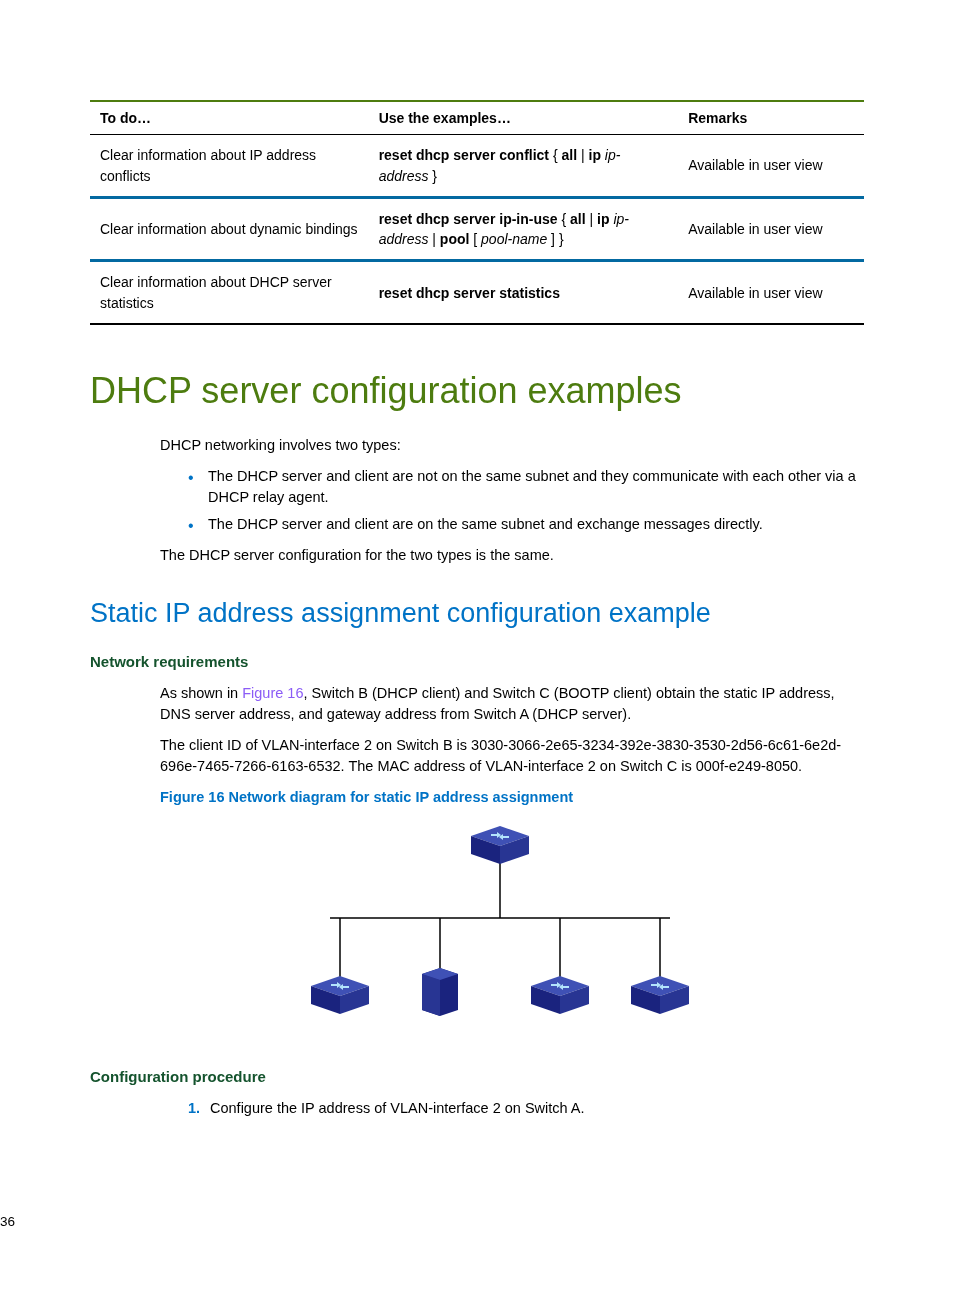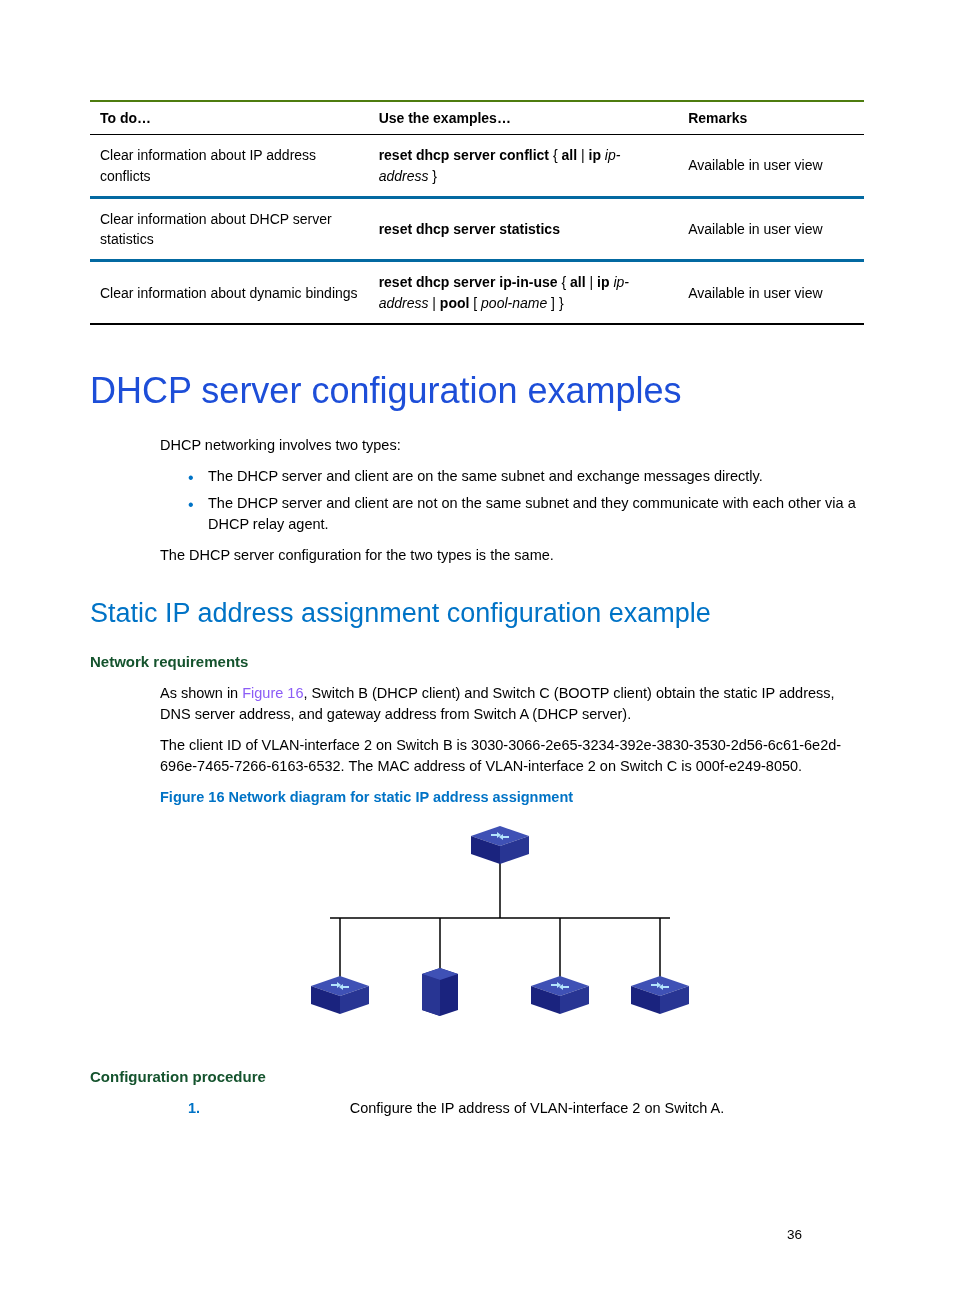--- a/index.html
+++ b/index.html
@@ -39,21 +39,21 @@
   }
   td {
     padding: 10px 10px;
     vertical-align: middle;
   }
   .cmd-bold { font-weight: bold; }
   .cmd-italic { font-style: italic; }
   h1 {
     font-family: "Segoe UI Light", "Helvetica Neue", Arial, sans-serif;
     font-weight: 300;
-    color: #1d4ed8;
+    color: #4d7c0f;
     font-size: 36px;
     margin: 40px 0 18px 0;
   }
   h2 {
     font-family: "Segoe UI Light", "Helvetica Neue", Arial, sans-serif;
     font-weight: 300;
     color: #0073c6;
     font-size: 27px;
     margin: 28px 0 10px 0;
   }
@@ -93,42 +93,41 @@
     color: #0073c6;
     font-weight: bold;
     font-size: 14.5px;
     margin: 14px 0 12px 0;
   }
   ol {
     margin: 8px 0 0 0;
     padding-left: 28px;
     list-style: none;
     counter-reset: step;
-    text-align: center;
   }
   ol li {
     position: relative;
     padding-left: 22px;
     margin: 4px 0;
     counter-increment: step;
   }
   ol li::before {
     content: counter(step) ".";
     color: #0073c6;
     font-weight: bold;
     position: absolute;
     left: 0;
     top: 0;
   }
   .page-num {
     position: absolute;
-    bottom: 51px;
+    bottom: 64px;
     width: 802px;
     left: 0;
-    text-align: right;
+    text-align: left;
     font-size: 13.5px;
   }
   .diagram {
     position: relative;
     width: 420px;
     height: 230px;
     margin: 0 auto 0 130px;
   }
   .diagram svg {
     position: absolute;
@@ -159,39 +158,39 @@
         <th>Remarks</th>
       </tr>
     </thead>
     <tbody id="tbody">
     <tr>
           <td style="width: 36%;">Clear information about IP address conflicts</td>
           <td style="width: 40%;"><span class="cmd-bold">reset dhcp server conflict</span><span> { </span><span class="cmd-bold">all</span><span> | </span><span class="cmd-bold">ip</span><span> </span><span class="cmd-italic">ip-address</span><span> }</span></td>
           <td>Available in user view</td>
         </tr>
         <tr>
+          <td style="width: 36%;">Clear information about dynamic bindings</td>
+          <td style="width: 40%;"><span class="cmd-bold">reset dhcp server ip-in-use</span><span> { </span><span class="cmd-bold">all</span><span> | </span><span class="cmd-bold">ip</span><span> </span><span class="cmd-italic">ip-address</span><span> | </span><span class="cmd-bold">pool</span><span> [ </span><span class="cmd-italic">pool-name</span><span> ] }</span></td>
+          <td>Available in user view</td>
+        </tr>
+        <tr>
           <td style="width: 36%;">Clear information about DHCP server statistics</td>
           <td style="width: 40%;"><span class="cmd-bold">reset dhcp server statistics</span></td>
           <td>Available in user view</td>
         </tr>
-        <tr>
-          <td style="width: 36%;">Clear information about dynamic bindings</td>
-          <td style="width: 40%;"><span class="cmd-bold">reset dhcp server ip-in-use</span><span> { </span><span class="cmd-bold">all</span><span> | </span><span class="cmd-bold">ip</span><span> </span><span class="cmd-italic">ip-address</span><span> | </span><span class="cmd-bold">pool</span><span> [ </span><span class="cmd-italic">pool-name</span><span> ] }</span></td>
-          <td>Available in user view</td>
-        </tr>
       </tbody>
   </table>
 
   <h1>DHCP server configuration examples</h1>
 
   <div class="body-indent">
     <p>DHCP networking involves two types:</p>
     <ul id="bullets">
+        <li>The DHCP server and client are not on the same subnet and they communicate with each other via a DHCP relay agent.</li>
         <li>The DHCP server and client are on the same subnet and exchange messages directly.</li>
-        <li>The DHCP server and client are not on the same subnet and they communicate with each other via a DHCP relay agent.</li>
       </ul>
     <p>The DHCP server configuration for the two types is the same.</p>
   </div>
 
   <h2>Static IP address assignment configuration example</h2>
 
   <h3>Network requirements</h3>
 
   <div class="body-indent">
     <p>

